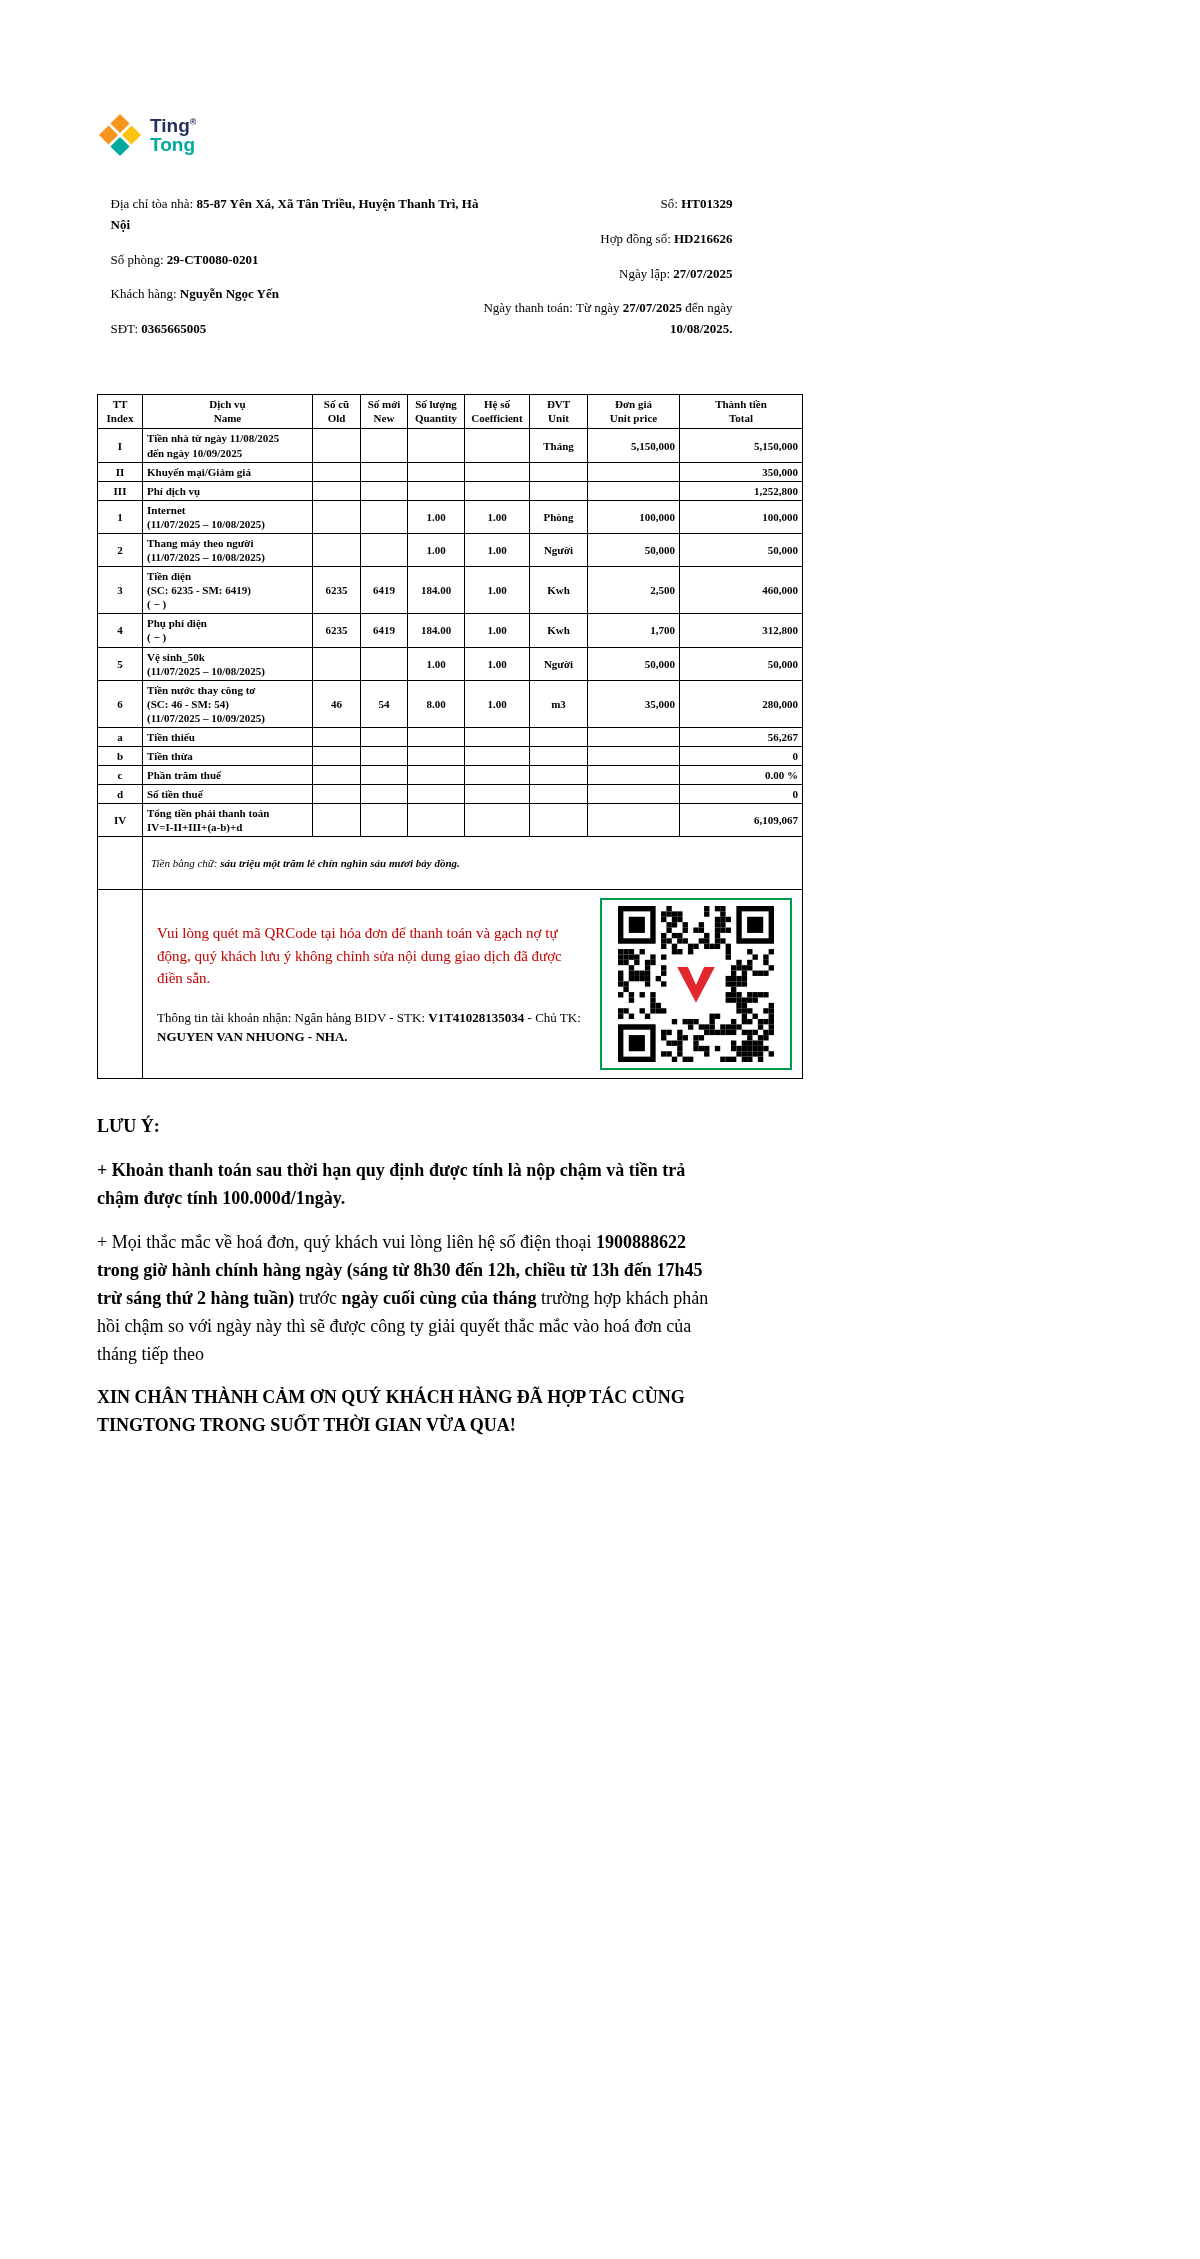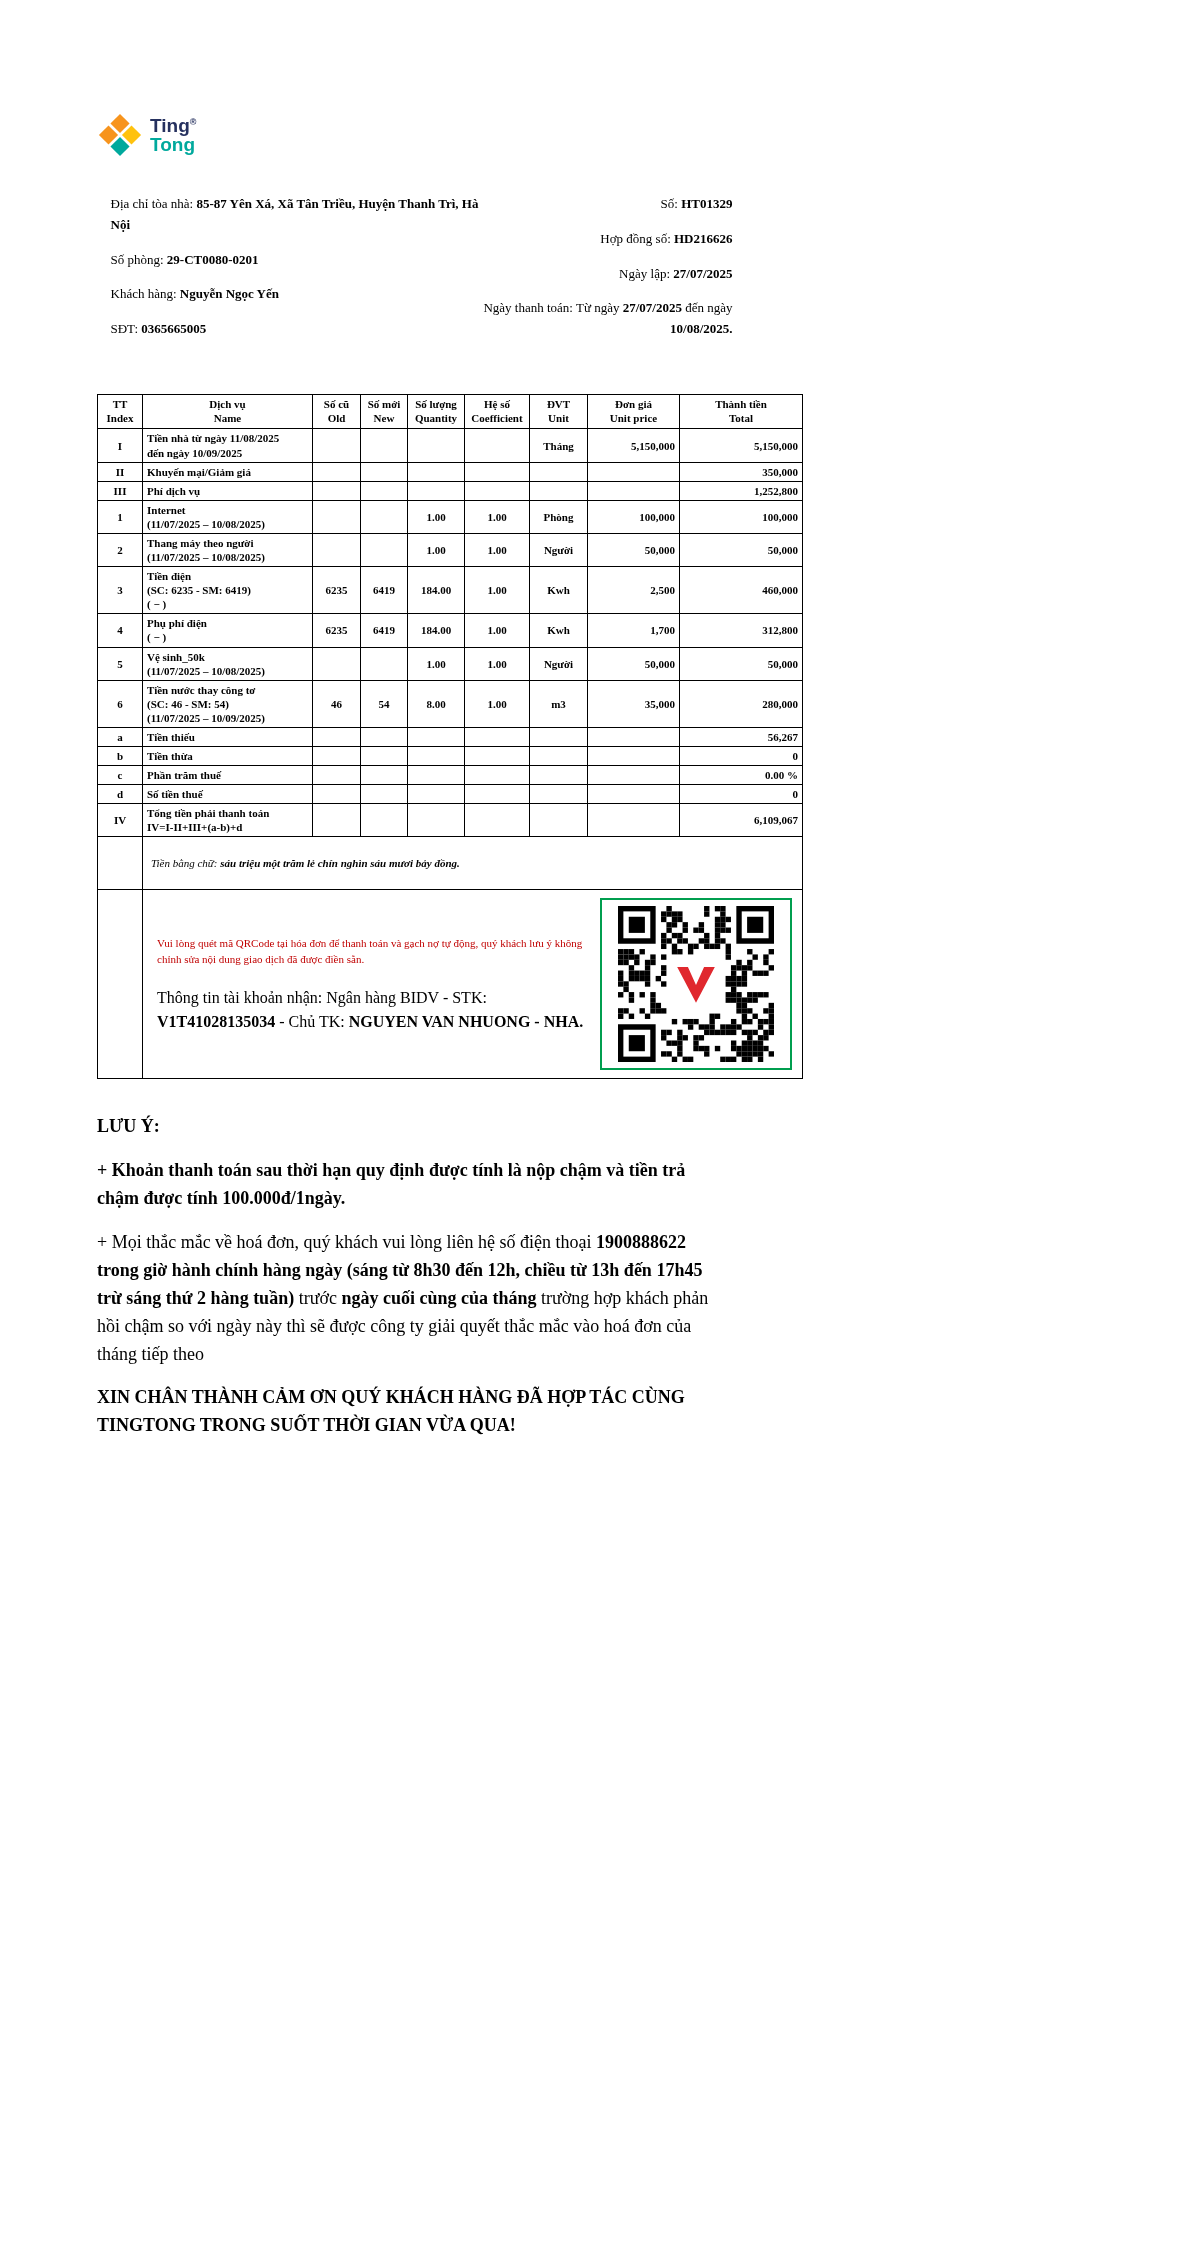--- a/index.html
+++ b/index.html
@@ -36,22 +36,22 @@
   td.col-name { text-align: left; white-space: pre-line; line-height: 1.28; }
   td.col-old, td.col-new, td.col-qty, td.col-coef, td.col-unit { text-align: center; }
   td.col-price, td.col-total { text-align: right; }
 
   tr.words-row td.words-cell { font-style: italic; font-weight: normal; text-align: left; padding: 20px 8px; }
   tr.words-row td.words-cell b { font-weight: bold; }
 
   tr.qr-row td.qr-cell { height: 186px; padding: 8px 10px; font-weight: normal; }
   .qr-flex { display: flex; justify-content: space-between; align-items: center; height: 100%; }
   .qr-texts { width: 432px; padding-left: 4px; }
-  .qr-notice { color: var(--notice-red, #c00000); font-size: 11px; line-height: 1.5; margin: 0 0 18px 0; }
-  .qr-account { font-size: 16px; line-height: 1.5; margin: 0; }
+  .qr-notice { color: var(--notice-red, #c00000); font-size: 15px; line-height: 1.5; margin: 0 0 18px 0; }
+  .qr-account { font-size: 13px; line-height: 1.5; margin: 0; }
   .qr-frame { width: 192px; height: 172px; border: 2px solid var(--qr-green, #009e4f); background: #fff;
               display: flex; align-items: center; justify-content: center; }
   #qr-svg { width: 156px; height: 156px; display: block; }
 
   
   .footer { width: 622px; margin-top: 34px; font-size: 18px; }
   .footer p { margin: 0 0 16px 0; line-height: 1.55; }
   .f-attn { font-weight: bold; }
   .f-note1 { font-weight: bold; }
   .f-thanks { font-weight: bold; margin-bottom: 0; }

